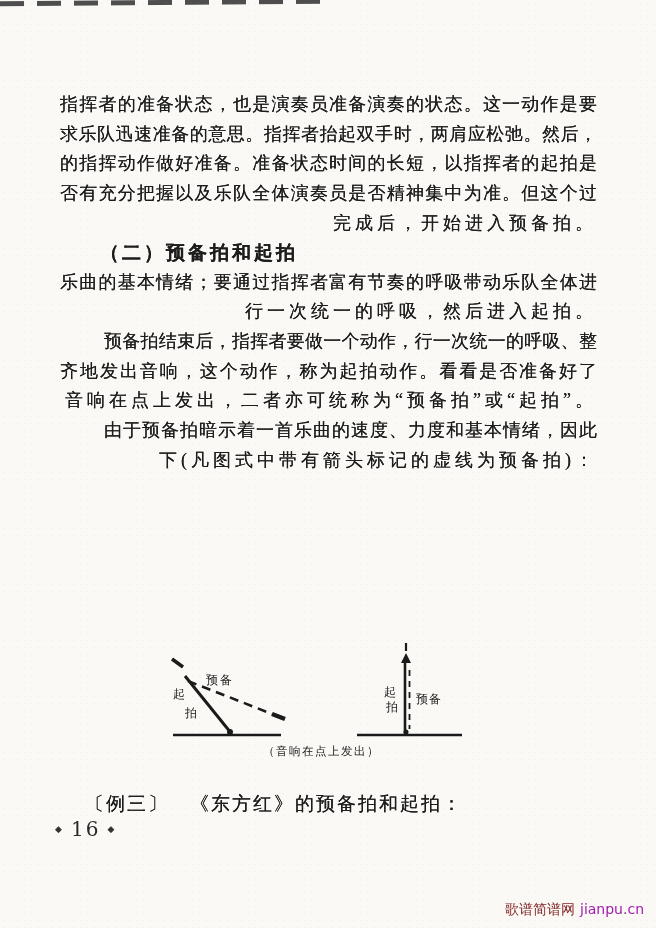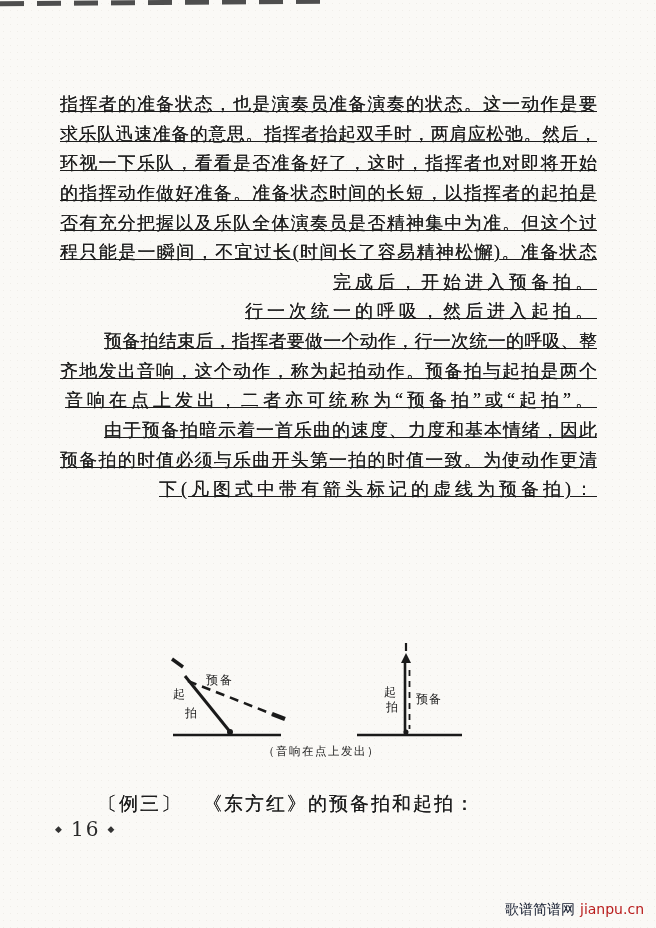--- a/index.html
+++ b/index.html
@@ -15,72 +15,70 @@
     position:absolute;top:0;left:0;width:326px;height:5px;
     background:repeating-linear-gradient(90deg,#4e4e4e 0 24px,transparent 24px 37px);
     transform:rotate(-0.4deg);
   }
   .textblock{position:absolute;left:60px;top:90px;width:537px;}
   .ln{
     height:29.65px;line-height:29.65px;font-size:18px;
     text-align:justify;text-align-last:justify;
     text-shadow:0 0 0.35px #2a2a2a;
     white-space:nowrap;
-    text-decoration:underline;
   }
   .ln.end{text-align:right;text-align-last:auto;letter-spacing:4px;}
   .ln.ind{text-indent:44px;}
   .ln.head{
     text-align:left;text-align-last:auto;font-weight:bold;
     padding-left:40px;letter-spacing:3px;font-size:19px;
     text-shadow:0 0 0.6px #111;
   }
   .diagram{position:absolute;left:130px;top:632px;}
   .diagram text{font-family:"Liberation Serif","DejaVu Serif",serif;fill:#191919;}
   .example-line{
-    position:absolute;left:98px;top:791px;font-size:19px;letter-spacing:2px;
+    position:absolute;left:85px;top:791px;font-size:19px;letter-spacing:2px;
     text-shadow:0 0 0.4px #222;
   }
   .footer{
     position:absolute;left:55px;top:817px;font-size:16px;letter-spacing:2px;
     color:#2a2a2a;display:flex;align-items:center;gap:7px;
   }
   .footer .marker{font-size:9px;color:#333;}
   .footer .num{font-family:"DejaVu Serif",serif;font-size:20px;}
   .watermark{
     position:absolute;left:505px;top:901px;font-size:14px;
     font-family:"DejaVu Sans","Liberation Sans",sans-serif;
     display:flex;gap:5px;align-items:baseline;white-space:nowrap;
   }
-  .wm-name{color:#0f172a;}
-  .wm-url{color:#b91c1c;}
+  .wm-name{color:#7f1d1d;}
+  .wm-url{color:#a21caf;}
 </style>
 </head>
 <body>
 
 <div class="top-dashes"></div>
 
 <div class="textblock">
   <div class="ln">指挥者的准备状态，也是演奏员准备演奏的状态。这一动作是要</div>
   <div class="ln">求乐队迅速准备的意思。指挥者抬起双手时，两肩应松弛。然后，</div>
-  <div class="ln">环视一下乐队，看看是否准备好了，这时，指挥者也对即将开始</div>
   <div class="ln">的指挥动作做好准备。准备状态时间的长短，以指挥者的起拍是</div>
   <div class="ln">否有充分把握以及乐队全体演奏员是否精神集中为准。但这个过</div>
-  <div class="ln">程只能是一瞬间，不宜过长(时间长了容易精神松懈)。准备状态</div>
   <div class="ln end">完成后，开始进入预备拍。</div>
 
+  <div class="ln head">（二）预备拍和起拍</div>
 
+  <div class="ln">乐曲的基本情绪；要通过指挥者富有节奏的呼吸带动乐队全体进</div>
   <div class="ln end">行一次统一的呼吸，然后进入起拍。</div>
 
   <div class="ln ind">预备拍结束后，指挥者要做一个动作，行一次统一的呼吸、整</div>
-  <div class="ln">齐地发出音响，这个动作，称为起拍动作。预备拍与起拍是两个</div>
+  <div class="ln">齐地发出音响，这个动作，称为起拍动作。看看是否准备好了</div>
   <div class="ln end">音响在点上发出，二者亦可统称为“预备拍”或“起拍”。</div>
 
   <div class="ln ind">由于预备拍暗示着一首乐曲的速度、力度和基本情绪，因此</div>
-  <div class="ln">预备拍的时值必须与乐曲开头第一拍的时值一致。为使动作更清</div>
   <div class="ln end">下(凡图式中带有箭头标记的虚线为预备拍)：</div>
 </div>
 
 <svg class="diagram" width="400" height="145" viewBox="0 0 400 145">
 
   <g>
     <line x1="42" y1="27" x2="53" y2="35" stroke="#1a1a1a" stroke-width="3.5"></line>
     <line x1="55" y1="44" x2="101" y2="101" stroke="#1a1a1a" stroke-width="3"></line>
     <circle cx="100" cy="100" r="3" fill="#1a1a1a"></circle>
     <line x1="58" y1="49" x2="142" y2="82" stroke="#1a1a1a" stroke-width="2.5" stroke-dasharray="9 6"></line>

